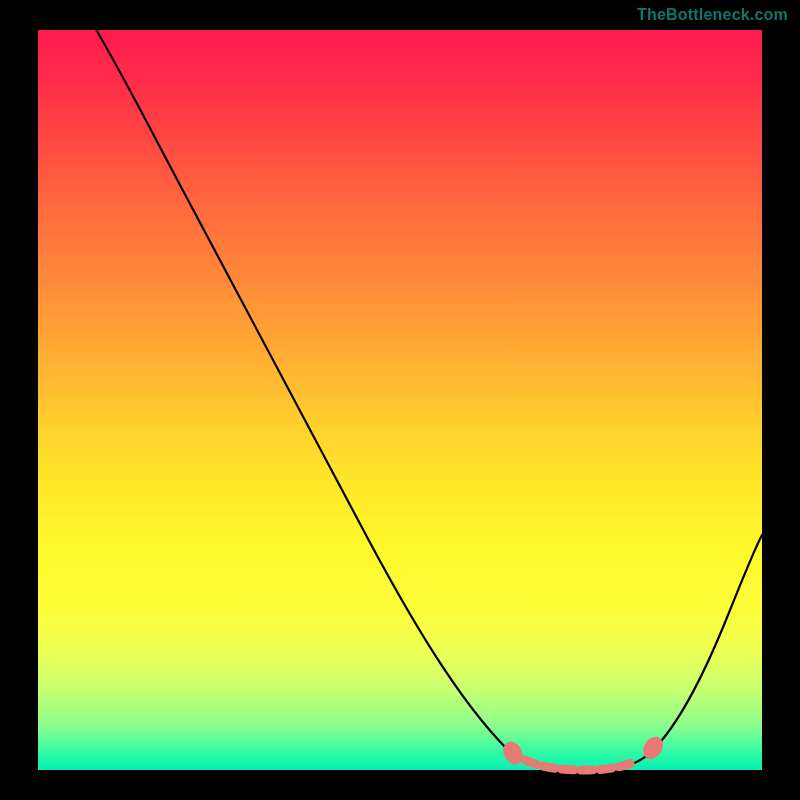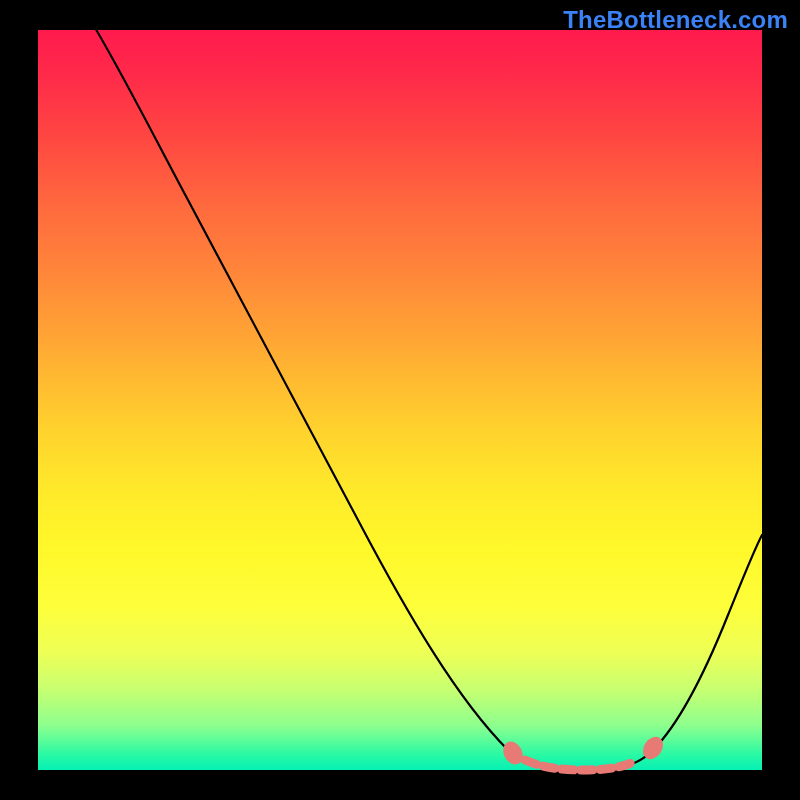--- a/index.html
+++ b/index.html
@@ -14,22 +14,22 @@
   .frame {
     position: relative;
     width: 800px;
     height: 800px;
     background: #000;
   }
   .watermark {
     position: absolute;
     top: 6px;
     right: 12px;
-    color: #3b82f6;
-    font-size: 24px;
+    color: #0f766e;
+    font-size: 16px;
     font-weight: 600;
     letter-spacing: 0.2px;
     z-index: 10;
   }
   .plot-area {
     position: absolute;
     left: 38px;
     top: 30px;
     width: 724px;
     height: 740px;

